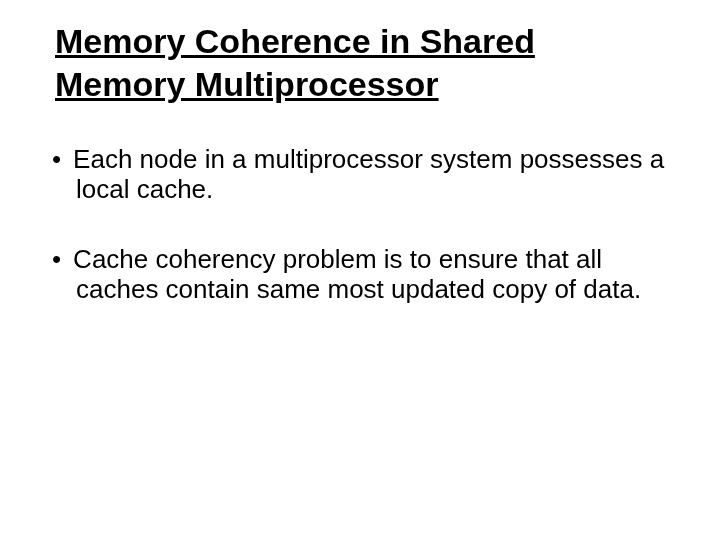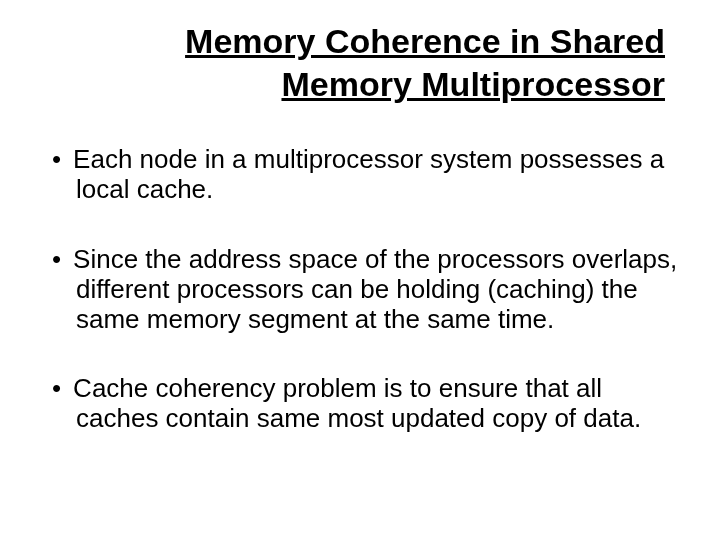--- a/index.html
+++ b/index.html
@@ -9,21 +9,21 @@
     }
     body {
       width: 720px;
       height: 540px;
       background: #ffffff;
       font-family: Arial, Helvetica, sans-serif;
       color: #000000;
       padding: 20px 40px 20px 40px;
     }
     .title {
-      text-align: right;
+      text-align: left;
       font-size: 34px;
       font-weight: bold;
       text-decoration: underline;
       line-height: 1.25;
       margin-bottom: 28px;
       padding: 0 15px;
     }
     .bullets {
       list-style: none;
       padding-left: 0;
@@ -42,15 +42,14 @@
       padding-right: 12px;
     }
   </style>
 </head>
 <body>
 
 <h1 class="title">Memory Coherence in Shared Memory Multiprocessor</h1>
 
 <ul class="bullets">
   <li>Each node in a multiprocessor system possesses a local cache.</li>
-  <li>Since the address space of the processors overlaps, different processors can be holding (caching) the same memory segment at the same time.</li>
   <li>Cache coherency problem is to ensure that all caches contain same most updated copy of data.</li>
 </ul>
 
 </body></html>

